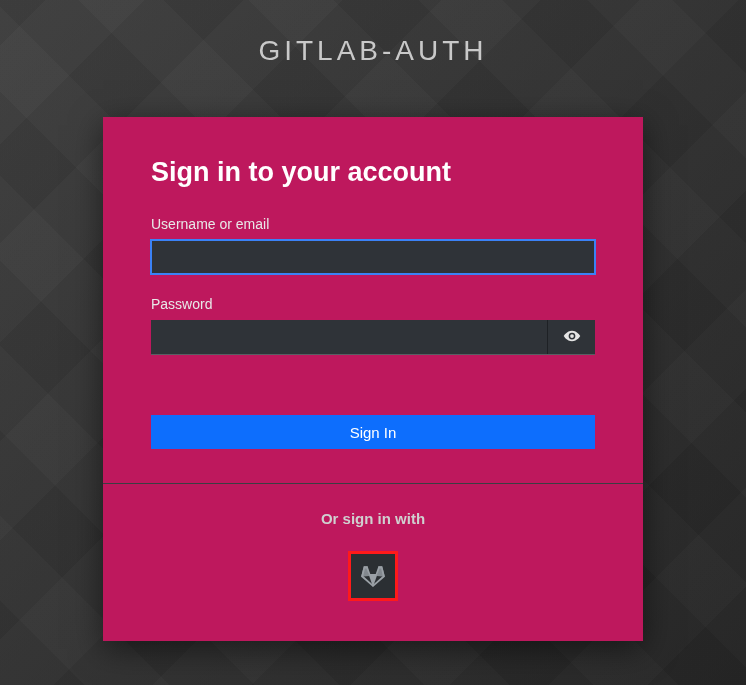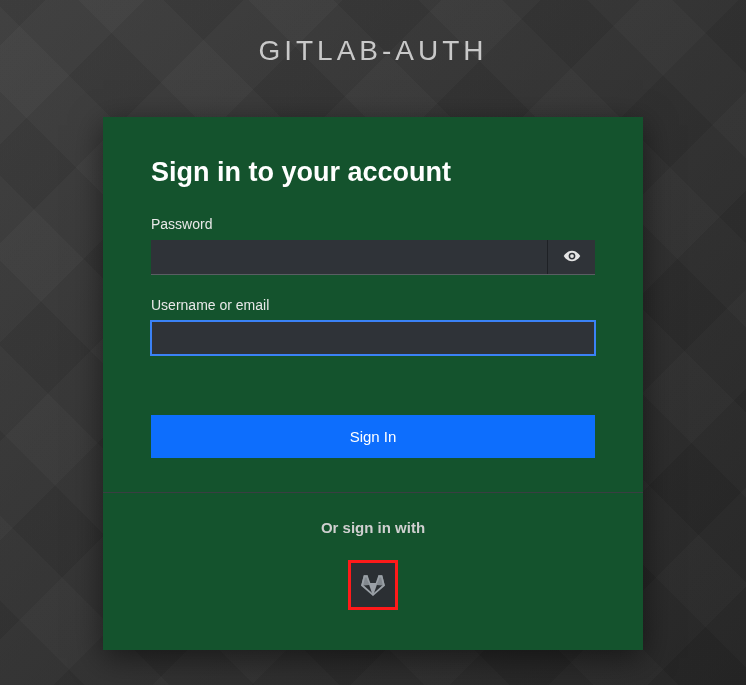--- a/index.html
+++ b/index.html
@@ -19,21 +19,21 @@
       text-align: center;
       color: #c9c9c9;
       font-size: 28px;
       font-weight: 400;
       letter-spacing: 4px;
       margin-top: 35px;
     }
     .login-card {
       width: 540px;
       margin: 50px auto 0;
-      background: #14532d;
+      background: #be185d;
       box-shadow: 0 8px 30px rgba(0,0,0,0.5);
     }
     .card-body {
       padding: 40px 48px 34px;
     }
     .heading {
       color: #ffffff;
       font-size: 27px;
       font-weight: 600;
       margin-bottom: 28px;
@@ -70,21 +70,21 @@
       border: none;
       border-left: 1px solid #1e2125;
       display: flex;
       align-items: center;
       justify-content: center;
       cursor: pointer;
     }
     .eye-btn svg { width: 18px; height: 18px; fill: #e5e5e5; }
     .signin-btn {
       width: 100%;
-      height: 43px;
+      height: 34px;
       background: #0d6efd;
       border: none;
       color: #ffffff;
       font-size: 15px;
       font-weight: 400;
       cursor: pointer;
       margin-top: 38px;
     }
     .divider { border-top: 1px solid #3a3e42; }
     .card-footer {
@@ -112,37 +112,37 @@
 </head>
 <body>
 
 <div class="app-title">GITLAB-AUTH</div>
 
 <div class="login-card">
   <div class="card-body">
     <h1 class="heading">Sign in to your account</h1>
 
     <div class="field-group">
+      <label class="label">Username or email</label>
+      <div class="input-row">
+        <input type="text" class="text-input focused" value="" style="">
+      </div>
+    </div>
+
+    <div class="field-group">
       <label class="label">Password</label>
       <div class="input-row pw-wrap">
         <input type="password" class="text-input" value="" style="">
         <button class="eye-btn">
           <span>
             <svg viewBox="0 0 24 24">
                 <path d="M12 5c-7 0-11 7-11 7s4 7 11 7 11-7 11-7-4-7-11-7zm0 11.5A4.5 4.5 0 1 1 16.5 12 4.5 4.5 0 0 1 12 16.5zM12 9.5A2.5 2.5 0 1 0 14.5 12 2.5 2.5 0 0 0 12 9.5z"></path>
               </svg>
           </span>
         </button>
-      </div>
-    </div>
-
-    <div class="field-group">
-      <label class="label">Username or email</label>
-      <div class="input-row">
-        <input type="text" class="text-input focused" value="" style="">
       </div>
     </div>
 
     <button class="signin-btn">Sign In</button>
   </div>
 
   <div class="divider"></div>
 
   <div class="card-footer">
     <div class="alt-text">Or sign in with</div>

